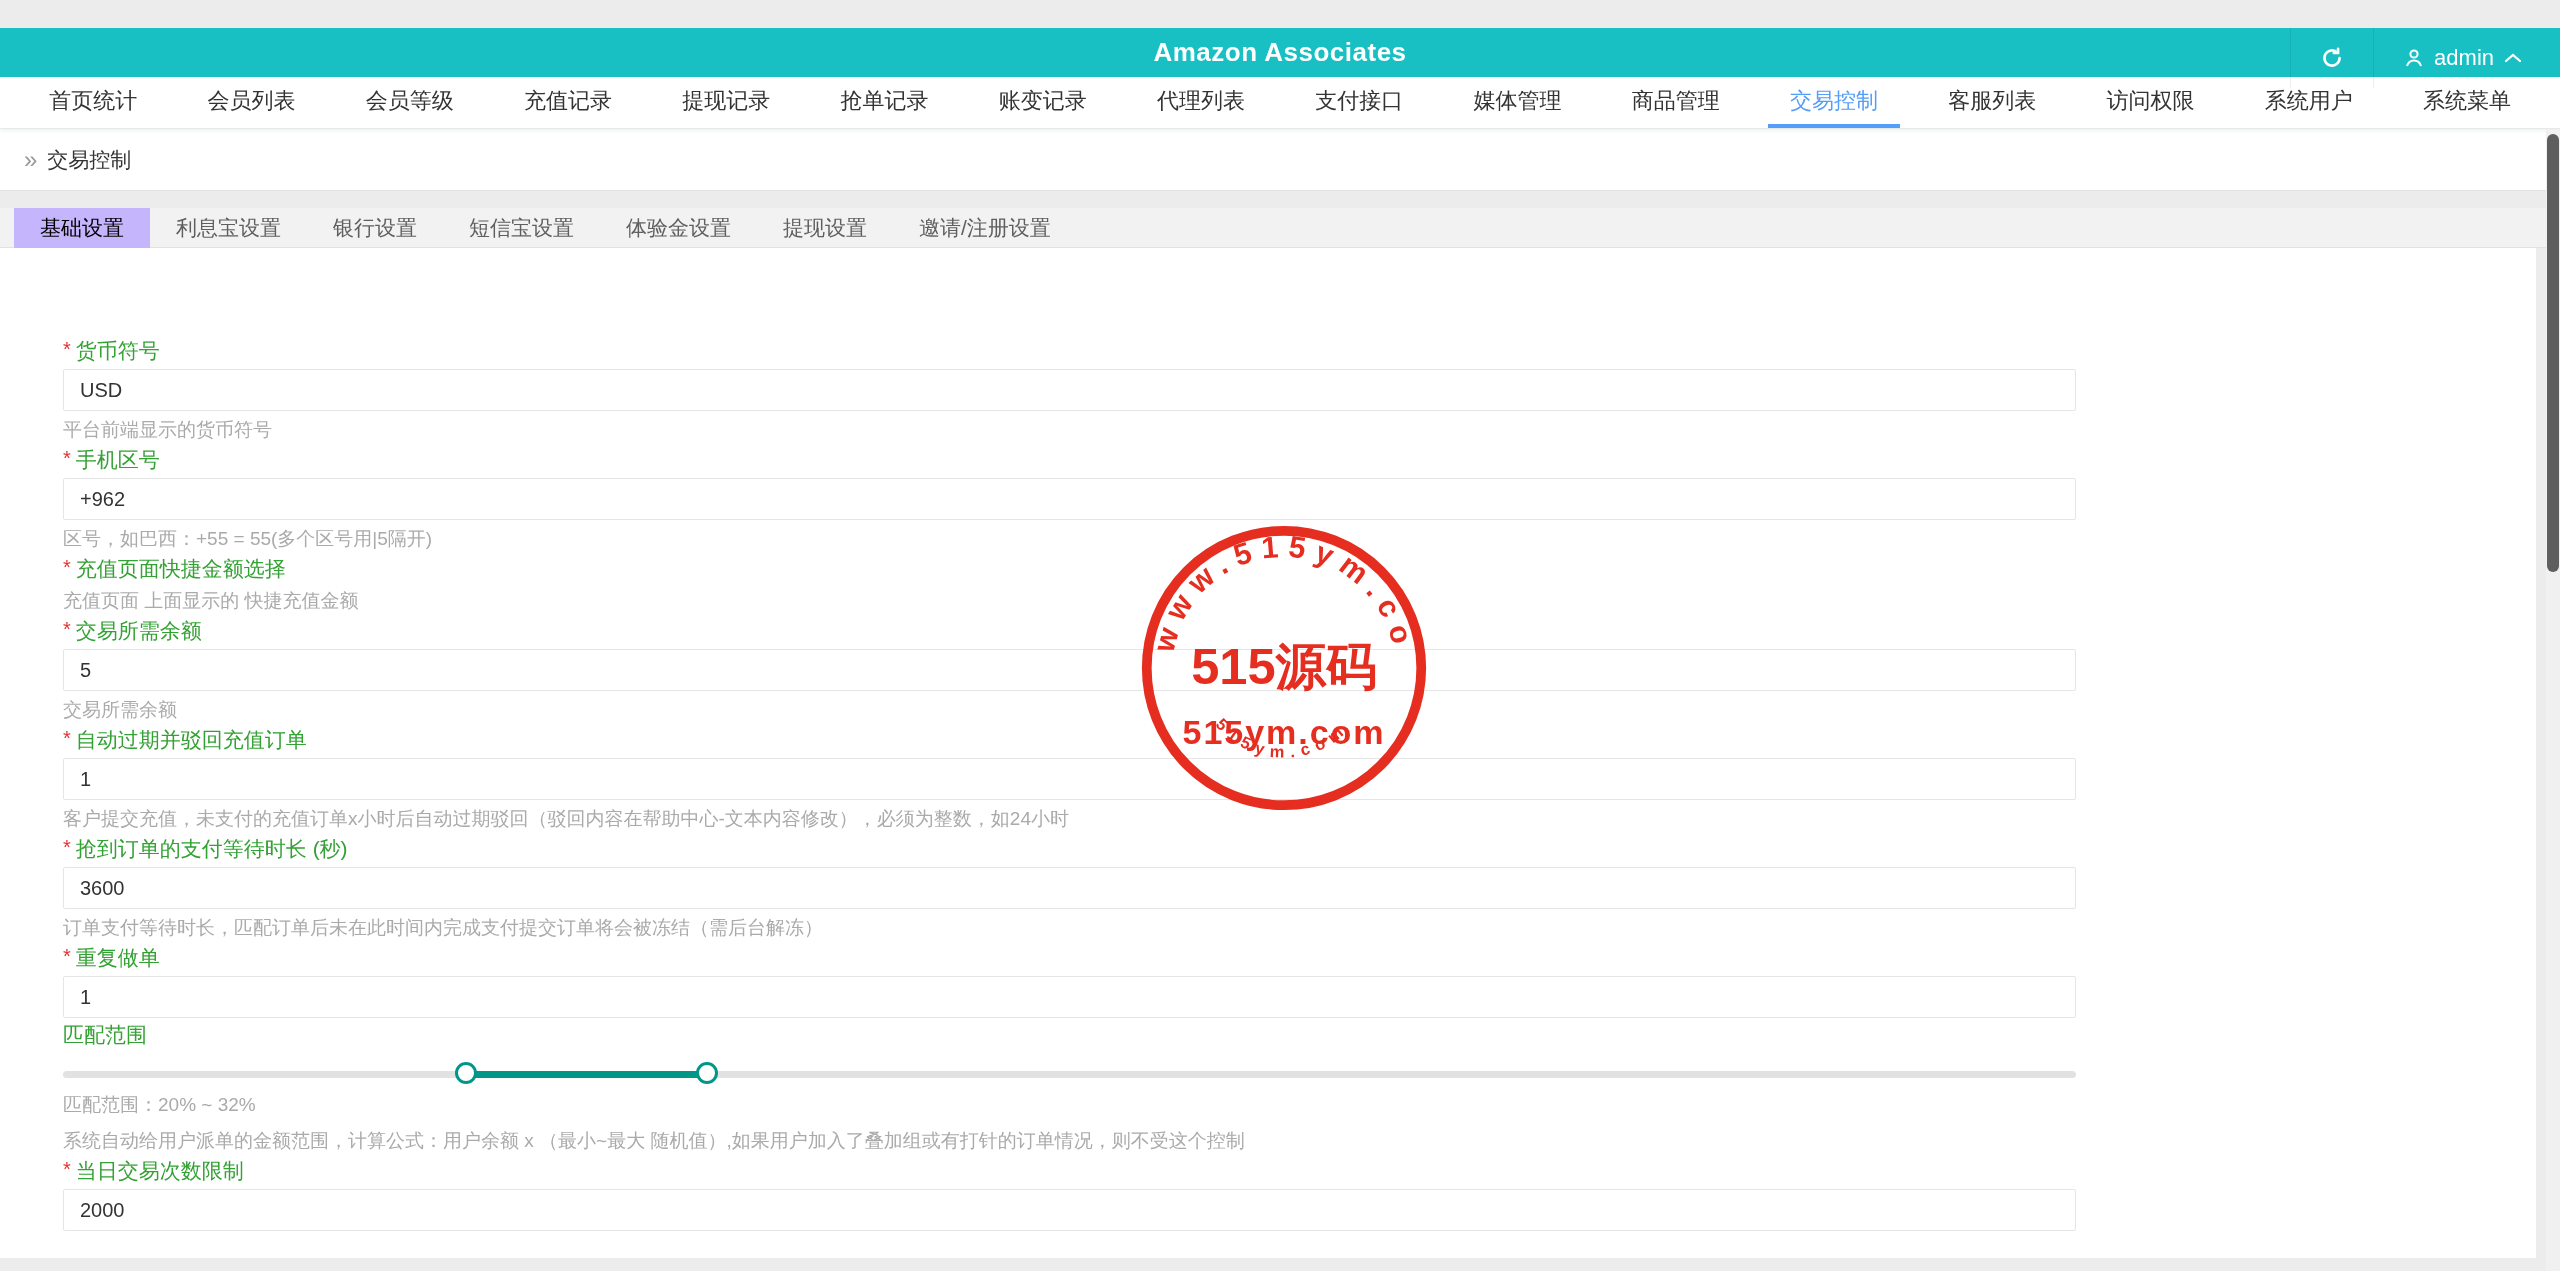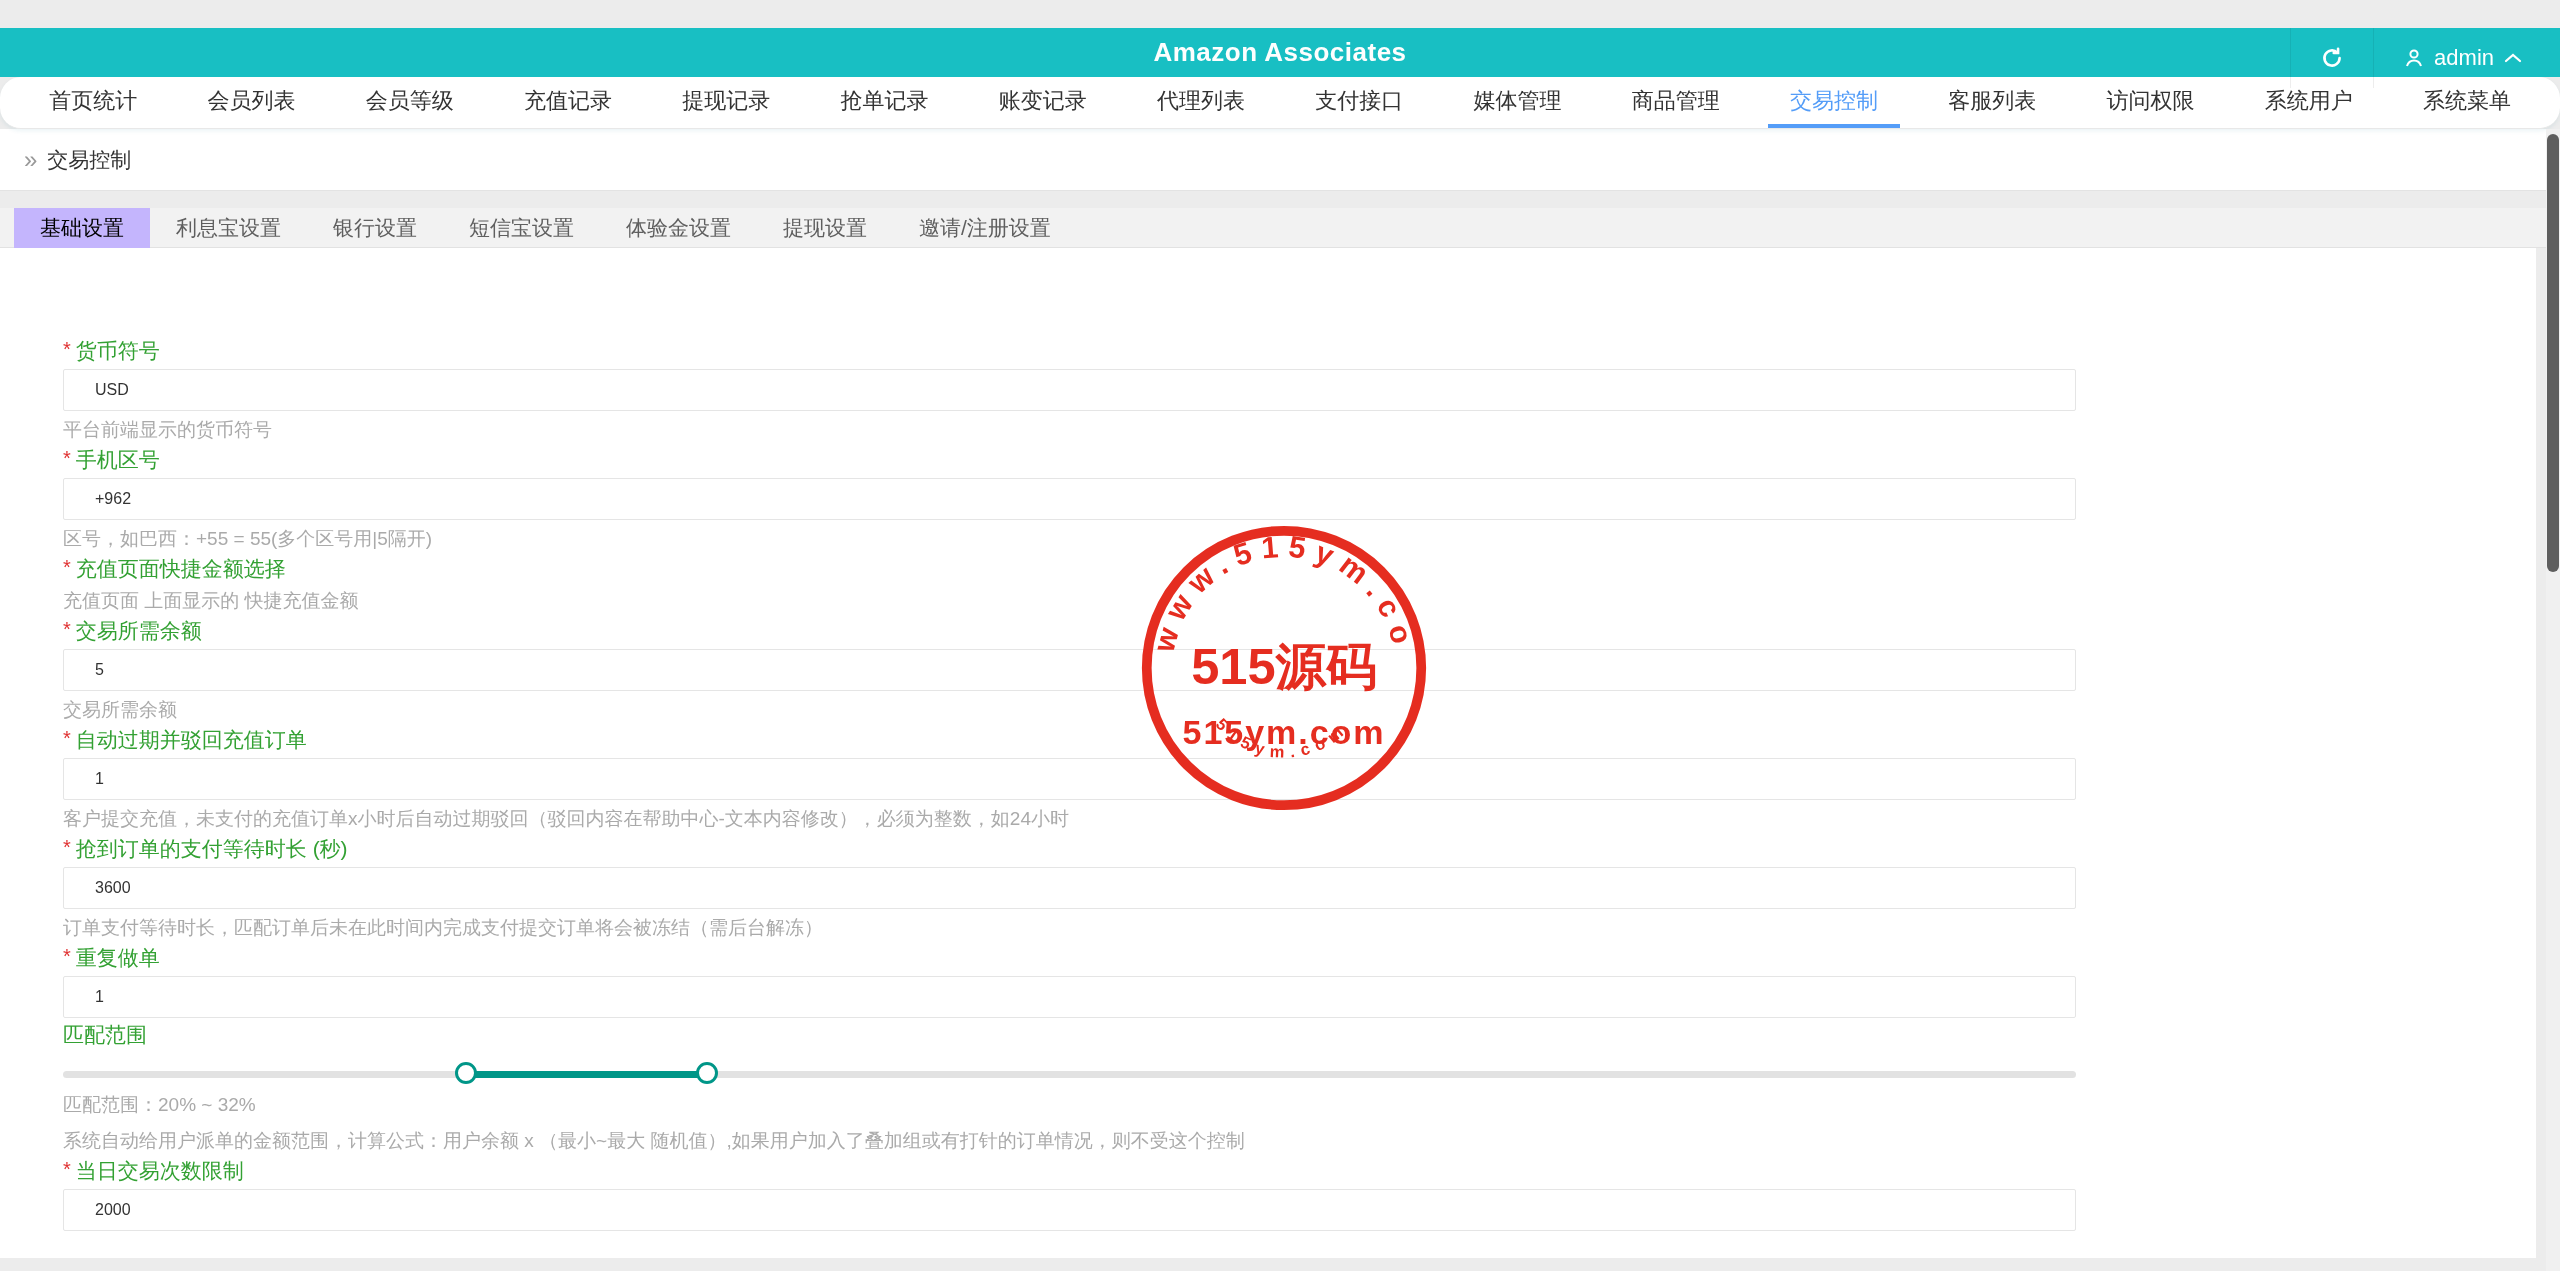--- a/index.html
+++ b/index.html
@@ -12,21 +12,21 @@
   .top-title { position:absolute; left:0; right:0; top:0; line-height:49px; text-align:center;
     font-size:26px; font-weight:bold; letter-spacing:0.5px; color:#fdfefe; }
   .top-right { position:absolute; right:10px; top:0; height:60px; display:flex; align-items:stretch; }
   .top-item { display:flex; align-items:center; padding:0 28px; border-left:1px solid rgba(0,0,0,0.07); cursor:pointer; }
   .top-item svg { display:block; }
   .user-name { font-size:22px; margin:0 10px 0 8px; color:#fff; }
 
   
   .main-nav { height:52px; background:#fff; border-bottom:1px solid #e8e8e8;
     box-shadow:0 2px 4px rgba(0,120,140,0.08); display:flex; justify-content:space-around;
-    align-items:stretch; padding:0 14px; position:relative; z-index:4;border-radius:21px; }
+    align-items:stretch; padding:0 14px; position:relative; z-index:4; }
   .nav-tab { display:flex; align-items:center; padding:0 22px; font-size:22px; color:#333;
     cursor:pointer; border-bottom:4px solid transparent; white-space:nowrap; }
   .nav-tab.active { color:#549df8; border-bottom-color:#549df8; }
 
   
   .breadcrumb-bar { height:62px; background:#fff; border-bottom:1px solid #e3e3e3;
     display:flex; align-items:center; padding-left:24px; box-shadow:0 3px 5px rgba(0,0,0,0.04); }
   .bc-arrow { color:#999; font-size:24px; margin-right:10px; }
   .bc-label { color:#333; font-size:21px; }
 
@@ -39,21 +39,21 @@
     cursor:pointer; white-space:nowrap; }
   .subtab.active { background:#c4b5fd; color:#000; margin-bottom:-1px; }
 
   
   .panel { background:#fff; width:2536px; min-height:1010px; padding:88px 0 0 63px; position:relative; }
   .field { width:2013px; margin-bottom:4px; }
   .field-label-row { line-height:26px; font-size:21px; }
   .req-star { color:#e03333; margin-right:5px; font-size:20px; vertical-align:2px; }
   .field-label { color:#33a133; }
   .field-input { display:block; width:100%; height:42px; margin-top:5px; border:1px solid #e5e5e5;
-    border-radius:2px; padding:0 31px; font-size:16px; color:#333; outline:none; background:#fff;
+    border-radius:2px; padding:0 16px; font-size:20px; color:#333; outline:none; background:#fff;
     font-family:"Liberation Sans","DejaVu Sans",sans-serif; }
   .field-helper { margin-top:8px; font-size:19px; line-height:22px; color:#aaa; }
   .helper-2 { margin-top:14px; }
 
   
   .slider-wrap { position:relative; height:24px; margin-top:14px; width:100%; }
   .slider-track { position:absolute; top:9px; left:0; right:0; height:7px; background:#e2e2e2; border-radius:4px; }
   .slider-fill { position:absolute; top:9px; height:7px; background:#009688; border-radius:4px; }
   .slider-handle { position:absolute; top:0; width:22px; height:22px; background:#fff;
     border:3px solid #009688; border-radius:50%; transform:translateX(-50%); cursor:pointer; }

